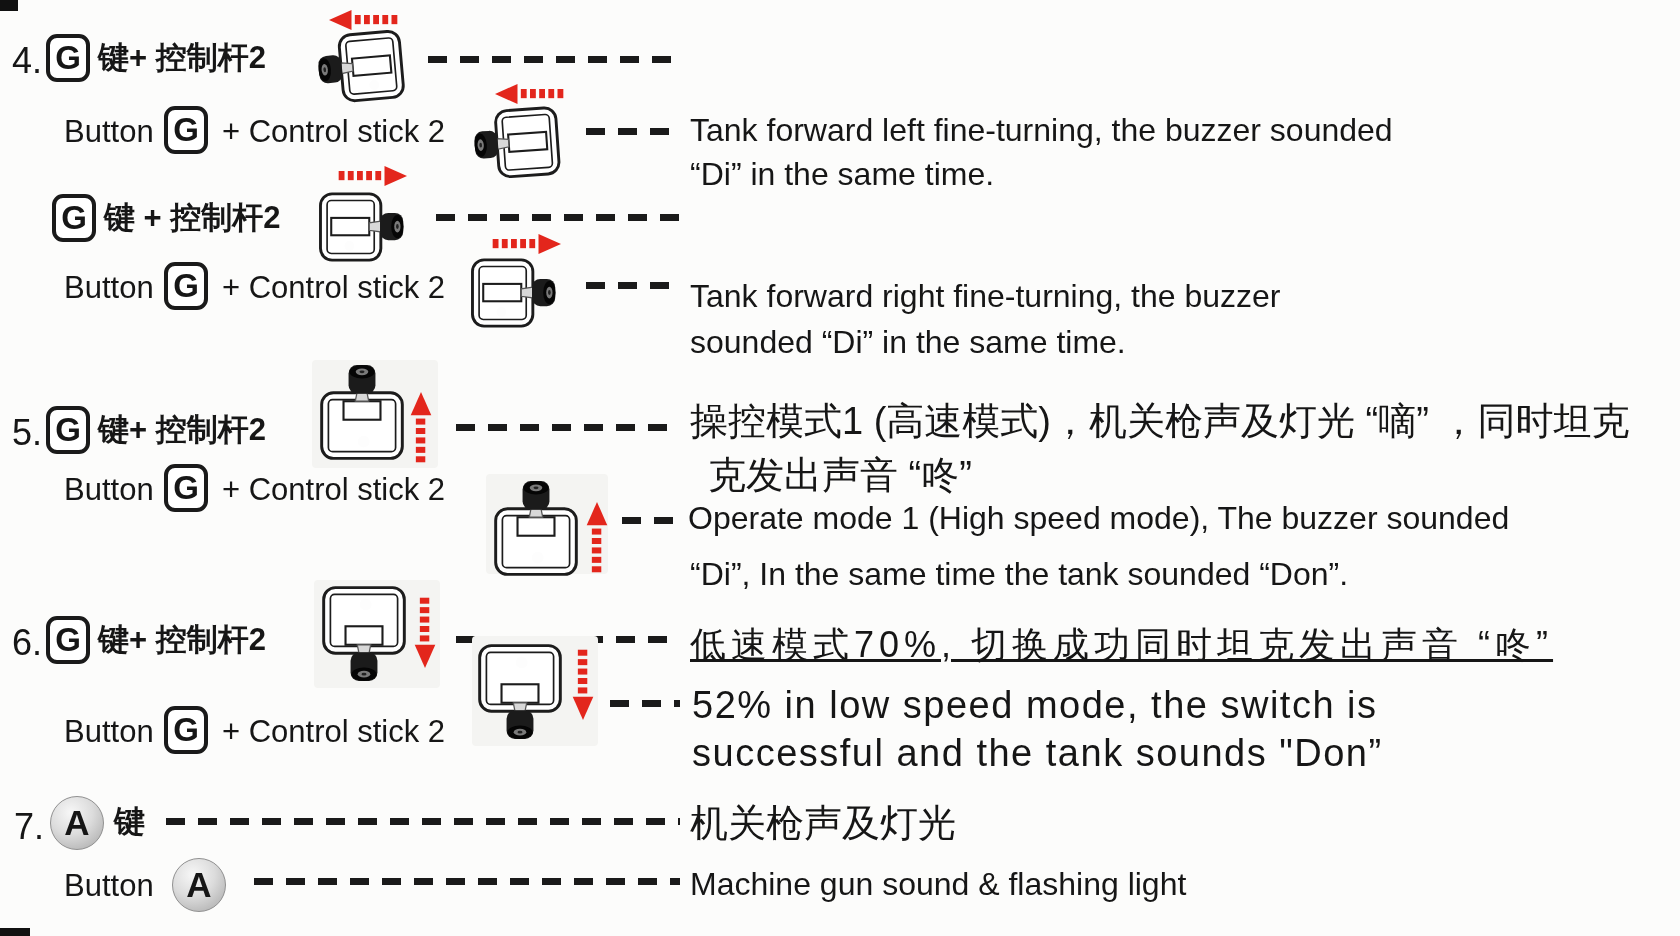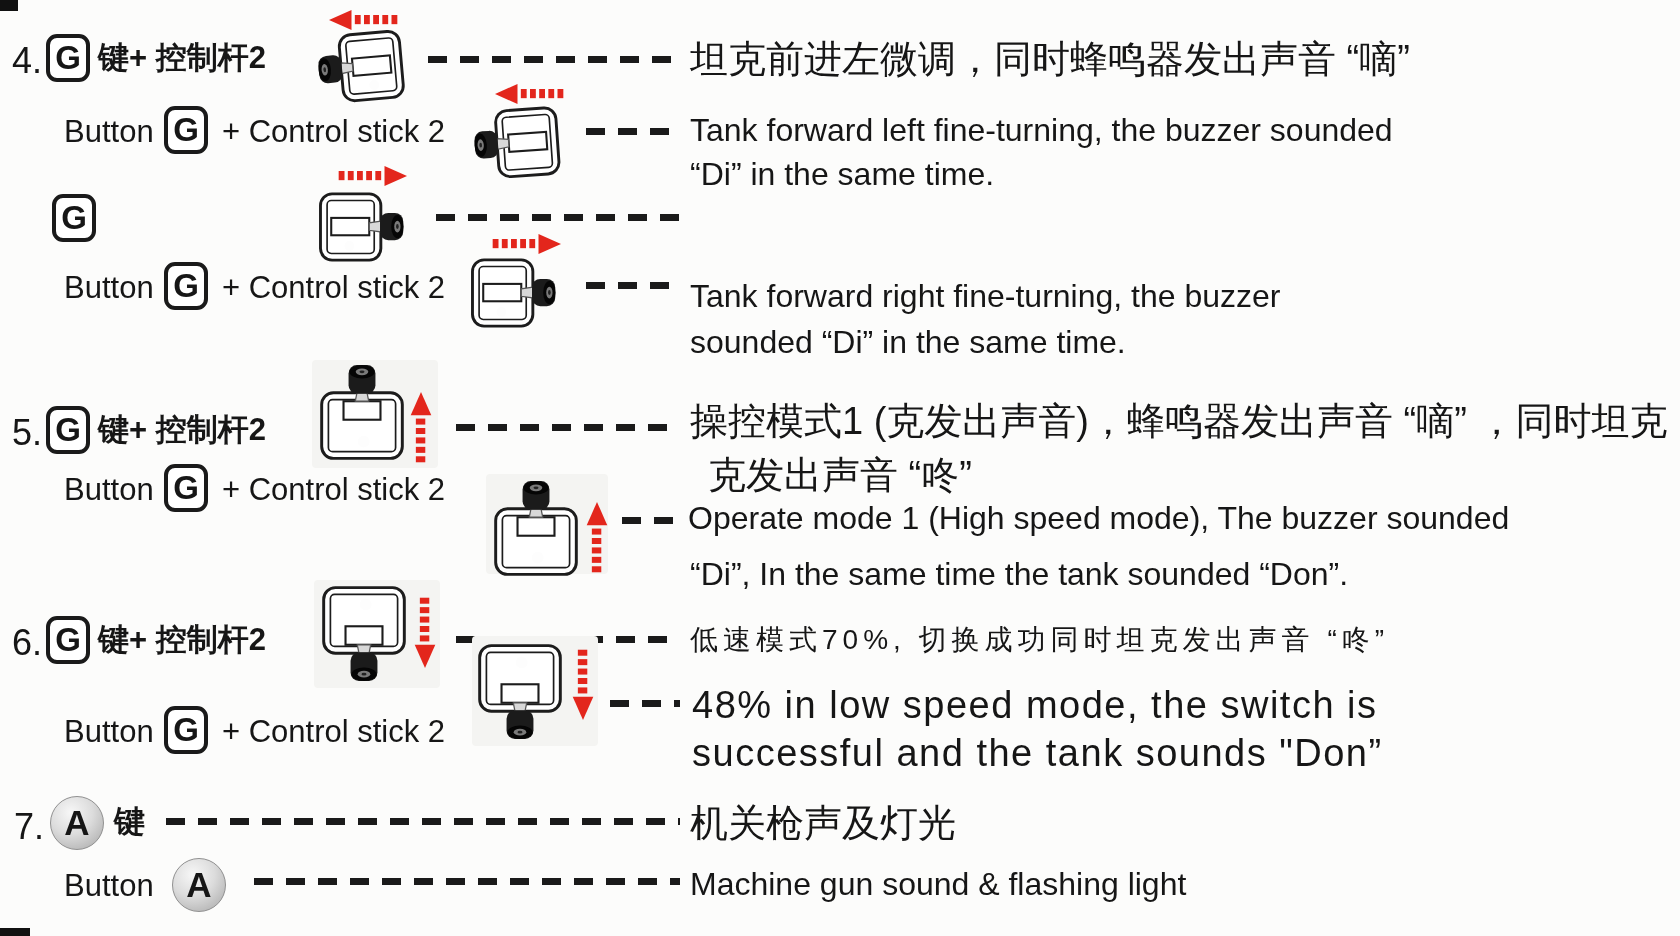--- a/index.html
+++ b/index.html
@@ -12,21 +12,21 @@
   .keyg{position:absolute;width:44px;height:48px;border:4px solid #1a1a1a;border-radius:11px;
         display:flex;align-items:center;justify-content:center;font-size:33px;font-weight:600;
         background:#fff;box-sizing:border-box;}
   .keya{position:absolute;width:54px;height:54px;border-radius:50%;
         display:flex;align-items:center;justify-content:center;font-size:35px;font-weight:600;
         background:radial-gradient(circle at 38% 30%,#f7f7f7 0%,#dcdcdc 45%,#a5a5a5 100%);
         border:1px solid #909090;box-sizing:border-box;}
   .dash{position:absolute;height:7px;
         background:repeating-linear-gradient(90deg,#1a1a1a 0 19px,transparent 19px 32px);}
   .dzh{font-size:38px;font-weight:500;}
-  .dzh-sp{font-size:28px;font-weight:500;letter-spacing:5px;}
+  .dzh-sp{font-size:36px;font-weight:500;letter-spacing:5px;text-decoration:underline;}
   .den{font-size:32px;}
   .den-big{font-size:38px;letter-spacing:1.5px;}
   .ic{position:absolute;overflow:visible;}
   .fx{transform:scaleX(-1);}
   .fy{transform:scaleY(-1);}
   .t1{transform:rotate(-5deg);}
   .t2{transform:rotate(-4deg);}
   .iconbg{position:absolute;background:#f4f4f2;border-radius:4px;}
   .corner{position:absolute;background:#111;}
 </style>
@@ -84,36 +84,36 @@
   <div class="abs num" style="left:12px;top:40px">4.</div>
   <div class="keyg" style="left:46px;top:34px">G</div>
   <div class="abs zhl" style="left:98px;top:40px">键+ 控制杆2</div>
   <svg class="ic t1" style="left:318px;top:26px" width="86" height="82" viewBox="0 0 104 86">
       <use href="#stick-h"></use>
     </svg>
   <svg class="ic" style="left:328px;top:10px" width="72" height="20" viewBox="0 0 84 24">
       <use href="#arrow-h"></use>
     </svg>
   <div class="dash" style="left:428px;top:56px;width:252px"></div>
-  <div class="abs dzh" style="left:690px;top:38px">坦克前进左微调，同时蜂鸣器发出声音 “嘀”</div>
 
   <div class="abs enl" style="left:64px;top:114px">Button</div>
   <div class="keyg" style="left:164px;top:106px">G</div>
   <div class="abs enl" style="left:222px;top:114px">+ Control stick 2</div>
   <svg class="ic t2" style="left:474px;top:102px" width="86" height="82" viewBox="0 0 104 86">
       <use href="#stick-h"></use>
     </svg>
   <svg class="ic" style="left:494px;top:84px" width="72" height="20" viewBox="0 0 84 24">
       <use href="#arrow-h"></use>
     </svg>
   <div class="dash" style="left:586px;top:128px;width:94px"></div>
   <div class="abs den" style="left:690px;top:156px">“Di” in the same time.</div>
   <div class="abs den" style="left:690px;top:112px">Tank forward left fine-turning, the buzzer sounded</div>
 
   <div class="keyg" style="left:52px;top:194px">G</div>
+  <div class="abs zhl" style="left:104px;top:200px">键 + 控制杆2</div>
   <svg class="ic fx" style="left:318px;top:186px" width="86" height="82" viewBox="0 0 104 86">
       <use href="#stick-h"></use>
     </svg>
   <svg class="ic fx" style="left:336px;top:166px" width="72" height="20" viewBox="0 0 84 24">
       <use href="#arrow-h"></use>
     </svg>
   <div class="dash" style="left:436px;top:214px;width:244px"></div>
 
   <div class="abs enl" style="left:64px;top:270px">Button</div>
   <div class="keyg" style="left:164px;top:262px">G</div>
@@ -132,21 +132,21 @@
   <div class="abs num" style="left:12px;top:412px">5.</div>
   <div class="keyg" style="left:46px;top:406px">G</div>
   <div class="abs zhl" style="left:98px;top:412px">键+ 控制杆2</div>
   <svg class="ic" style="left:320px;top:364px" width="84" height="98" viewBox="0 0 100 116">
       <use href="#stick-v"></use>
     </svg>
   <svg class="ic" style="left:410px;top:392px" width="22" height="72" viewBox="0 0 24 84">
       <use href="#arrow-v"></use>
     </svg>
   <div class="dash" style="left:456px;top:424px;width:224px"></div>
-  <div class="abs dzh" style="left:690px;top:400px">操控模式1 (克发出声音)，蜂鸣器发出声音 “嘀” ，同时坦克</div>
+  <div class="abs dzh" style="left:690px;top:400px">操控模式1 (高速模式)，机关枪声及灯光 “嘀” ，同时坦克</div>
   <div class="abs dzh" style="left:708px;top:454px">克发出声音 “咚”</div>
 
   <div class="iconbg" style="left:486px;top:474px;width:122px;height:100px"></div>
   <div class="abs enl" style="left:64px;top:472px">Button</div>
   <div class="keyg" style="left:164px;top:464px">G</div>
   <div class="abs enl" style="left:222px;top:472px">+ Control stick 2</div>
   <svg class="ic" style="left:494px;top:480px" width="84" height="98" viewBox="0 0 100 116">
       <use href="#stick-v"></use>
     </svg>
   <svg class="ic" style="left:586px;top:502px" width="22" height="72" viewBox="0 0 24 84">
@@ -173,21 +173,21 @@
   <div class="abs enl" style="left:64px;top:714px">Button</div>
   <div class="keyg" style="left:164px;top:706px">G</div>
   <div class="abs enl" style="left:222px;top:714px">+ Control stick 2</div>
   <svg class="ic fy" style="left:478px;top:642px" width="84" height="98" viewBox="0 0 100 116">
       <use href="#stick-v"></use>
     </svg>
   <svg class="ic fy" style="left:572px;top:648px" width="22" height="72" viewBox="0 0 24 84">
       <use href="#arrow-v"></use>
     </svg>
   <div class="dash" style="left:610px;top:700px;width:70px"></div>
-  <div class="abs den-big" style="left:692px;top:684px">48% in low speed mode, the switch is</div>
+  <div class="abs den-big" style="left:692px;top:684px">52% in low speed mode, the switch is</div>
   <div class="abs den-big" style="left:692px;top:732px">successful and the tank sounds "Don”</div>
 
   <div class="abs num" style="left:14px;top:806px">7.</div>
   <div class="keya" style="left:50px;top:796px">A</div>
   <div class="abs zhl" style="left:114px;top:804px">键</div>
   <div class="dash" style="left:166px;top:818px;width:514px"></div>
   <div class="abs dzh" style="left:690px;top:802px">机关枪声及灯光</div>
 
   <div class="abs enl" style="left:64px;top:868px">Button</div>
   <div class="keya" style="left:172px;top:858px">A</div>

